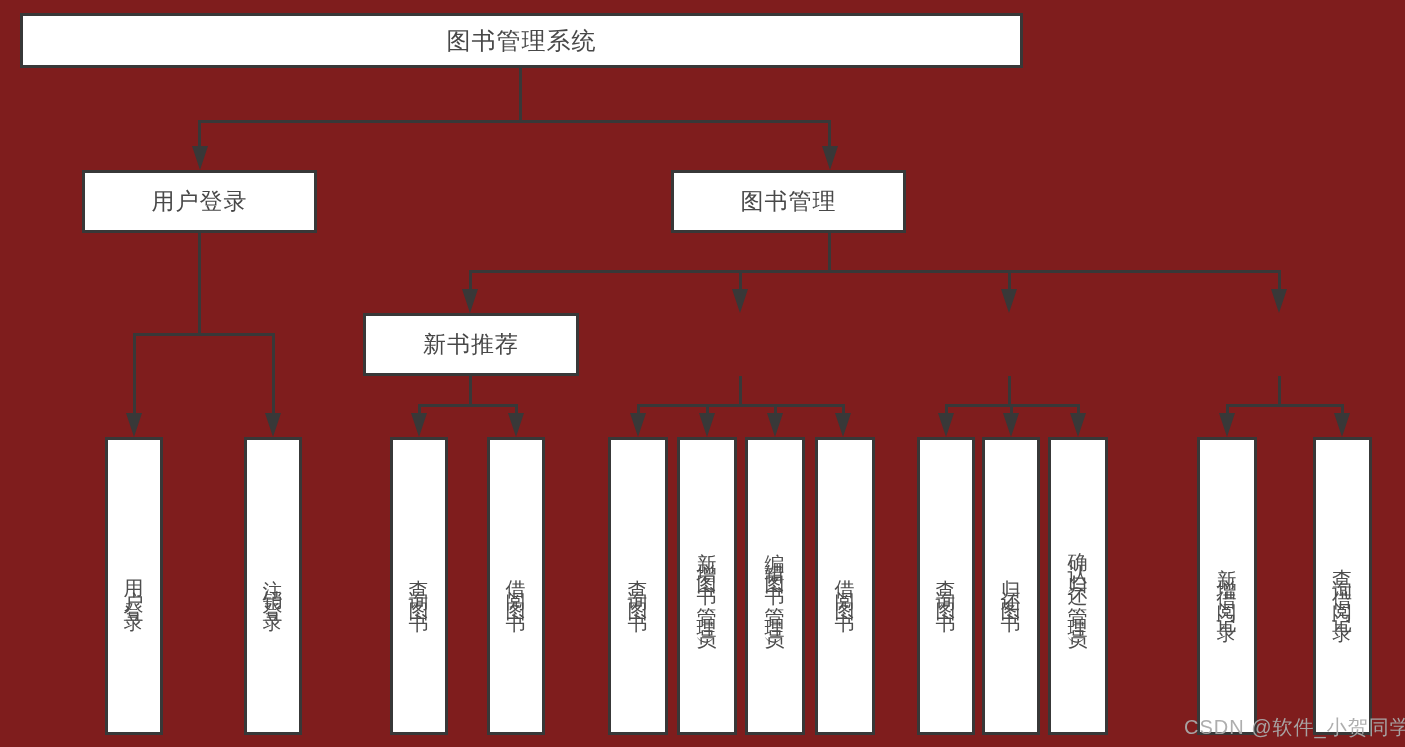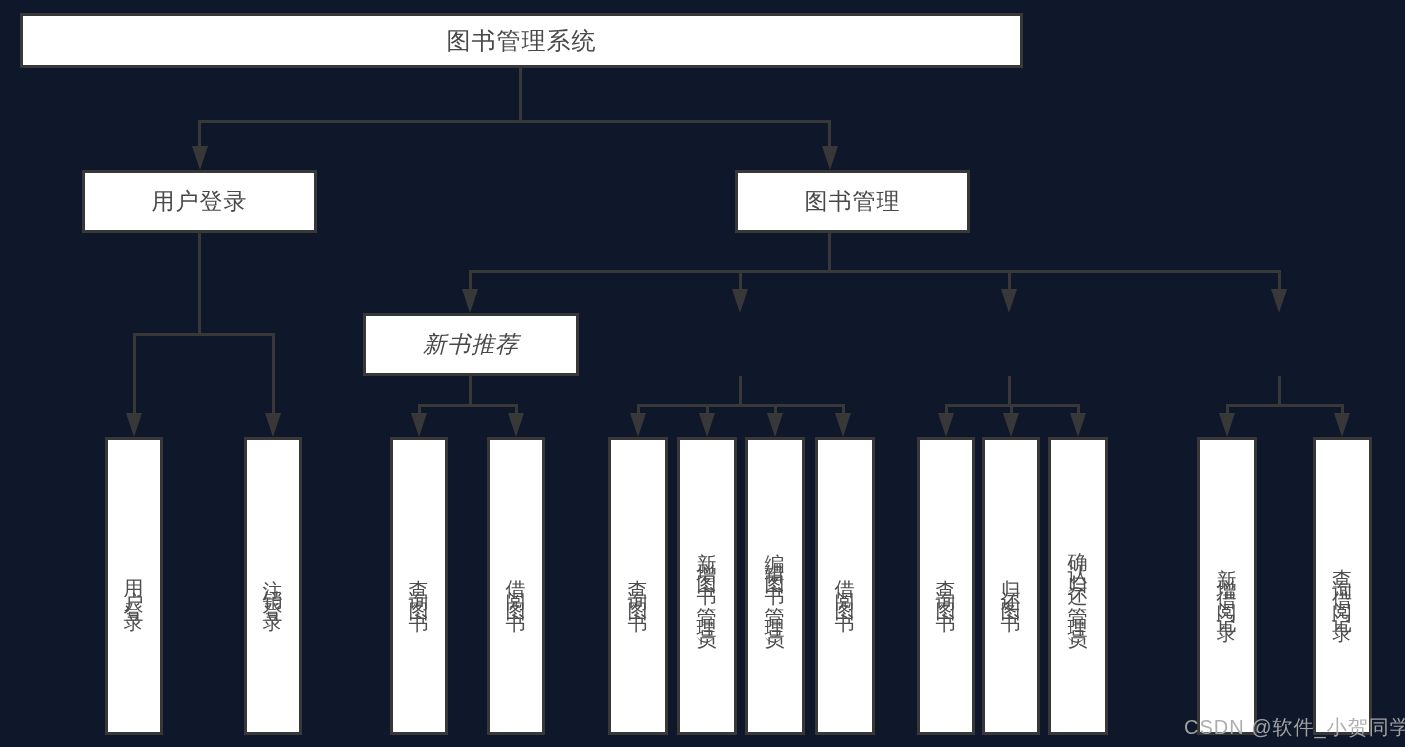--- a/index.html
+++ b/index.html
@@ -1,17 +1,17 @@
 <!DOCTYPE html>
 <html><head>
 <meta charset="utf-8">
 <style>
   html,body{margin:0;padding:0;background:#fff;}
   .canvas{
-    position:relative;width:1405px;height:747px;background:#0f172a;overflow:hidden;
+    position:relative;width:1405px;height:747px;background:#7f1d1d;overflow:hidden;
     font-family:"Liberation Sans","DejaVu Sans",sans-serif;color:#4a4a4a;
   }
   
   .hbox{
     position:absolute;box-sizing:border-box;border:3px solid #383838;background:#fff;
     display:flex;align-items:center;justify-content:center;
     font-size:23px;letter-spacing:1px;color:#484848;
   }
   .root-box{font-size:24px;}
   
@@ -47,21 +47,21 @@
   <div class="vl" style="left:519px;top:66px;height:56px;"></div>
   <div class="hl" style="left:198px;top:120px;width:633px;"></div>
   <div class="vl" style="left:198px;top:120px;height:28px;"></div>
   <div class="ar" style="left:192px;top:146px;"></div>
   <div class="vl" style="left:828px;top:120px;height:28px;"></div>
   <div class="ar" style="left:822px;top:146px;"></div>
 
   <div class="hbox" style="left:82px;top:170px;width:235px;height:63px;">
     <span>用户登录</span>
   </div>
-  <div class="hbox" style="left:735px;top:170px;width:235px;height:63px;">
+  <div class="hbox" style="left:671px;top:170px;width:235px;height:63px;">
     <span>图书管理</span>
   </div>
 
   <div class="vl" style="left:198px;top:233px;height:103px;"></div>
   <div class="hl" style="left:133px;top:333px;width:141px;"></div>
   <div class="vl" style="left:133px;top:333px;height:82px;"></div>
   <div class="ar" style="left:126px;top:413px;"></div>
   <div class="vl" style="left:272px;top:333px;height:82px;"></div>
   <div class="ar" style="left:265px;top:413px;"></div>
 
@@ -69,21 +69,21 @@
   <div class="hl" style="left:469px;top:270px;width:811px;"></div>
   <div class="vl" style="left:469px;top:270px;height:21px;"></div>
   <div class="ar" style="left:462px;top:289px;"></div>
   <div class="vl" style="left:739px;top:270px;height:21px;"></div>
   <div class="ar" style="left:732px;top:289px;"></div>
   <div class="vl" style="left:1008px;top:270px;height:21px;"></div>
   <div class="ar" style="left:1001px;top:289px;"></div>
   <div class="vl" style="left:1278px;top:270px;height:21px;"></div>
   <div class="ar" style="left:1271px;top:289px;"></div>
 
-  <div class="hbox" style="left:363px;top:313px;width:216px;height:63px;font-style:italic;">
+  <div class="hbox" style="left:363px;top:313px;width:216px;height:63px;">
     <span>新书推荐</span>
   </div>
 
   <div class="vl" style="left:469px;top:376px;height:31px;"></div>
   <div class="hl" style="left:418px;top:404px;width:99px;"></div>
   <div class="vl" style="left:418px;top:404px;height:12px;"></div>
   <div class="ar" style="left:411px;top:413px;"></div>
   <div class="vl" style="left:515px;top:404px;height:12px;"></div>
   <div class="ar" style="left:508px;top:413px;"></div>
 

